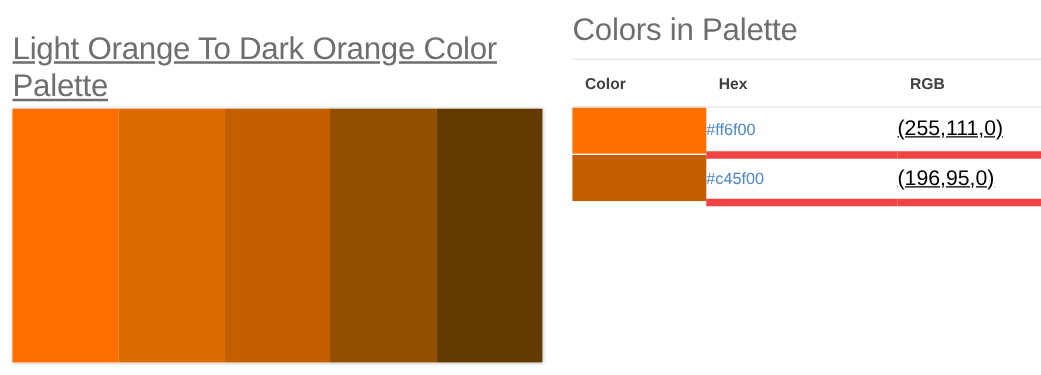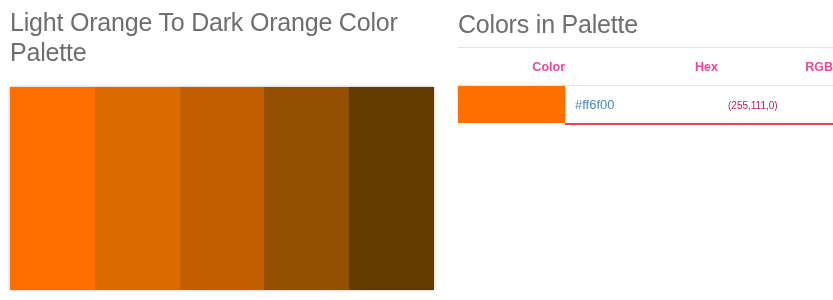--- a/index.html
+++ b/index.html
@@ -21,28 +21,29 @@
     position: absolute;
     left: 0;
     top: 0;
     width: 450px;
     height: 300px;
   }
 
   #palette-title {
     position: absolute;
     left: 10px;
-    top: 7px;
+    top: 24px;
     width: 425px;
     font-size: 25px;
     font-weight: 300;
     line-height: 30px;
     color: #6e6e6e;
     letter-spacing: -0.2px;
     white-space: normal;
+    text-decoration: underline;
   }
 
   #palette-strip {
     position: absolute;
     left: 10px;
     top: 87px;
     width: 424px;
     height: 203px;
     display: flex;
     box-shadow: 0 0 3px rgba(0,0,0,0.30);
@@ -76,35 +77,35 @@
   #colors-table {
     position: absolute;
     left: 0px;
     top: 47px;
     width: 375px;
     border-collapse: collapse;
     border-top: 1px solid #e2e2e2;
     table-layout: fixed;
   }
   #colors-table th {
-    text-align: right;
+    text-align: left;
     font-size: 12.5px;
     font-weight: bold;
-    color: #ec4899;
+    color: #404040;
     padding: 11px 0 11px 10px;
     height: 38px;
     border-bottom: 1px solid #e6e6e6;
     vertical-align: middle;
   }
   #colors-table td {
     font-size: 13px;
     color: #333333;
-    padding: 0 0 0 10px;
+    padding: 0 0 0 0;
     height: 37px;
-    border-bottom: 2px solid #ef4444;
+    border-bottom: 6px solid #ef4444;
     vertical-align: middle;
   }
   #colors-table td.swatch-cell {
     padding: 0;
     border-bottom: 1px solid #ffffff;
   }
   .col-color { width: 107px; }
   .col-hex   { width: 153px; }
   .col-rgb   { width: 115px; }
 
@@ -113,22 +114,23 @@
     width: 107px;
     height: 37px;
     box-shadow: 0 0 2px rgba(0,0,0,0.22);
   }
   .hex-link {
     color: #4a86c8;
     text-decoration: none;
     font-size: 13px;
   }
   .rgb-text {
-    color: #be185d;
-    font-size: 10px;
+    color: #000000;
+    font-size: 17px;
+    text-decoration: underline;
   }
 </style>
 </head>
 <body>
 
 <div id="palette-panel">
   <div id="palette-title">Light Orange To Dark Orange Color Palette</div>
 
   <div id="palette-strip">
     <div class="palette-band" style="background-color: rgb(255, 111, 0);"></div>
@@ -160,15 +162,26 @@
         <td class="swatch-cell">
           <span class="swatch" style="background-color: rgb(255, 111, 0);"></span>
         </td>
         <td>
           <a class="hex-link" href="#">#ff6f00</a>
         </td>
         <td>
           <span class="rgb-text">(255,111,0)</span>
         </td>
       </tr>
+      <tr>
+        <td class="swatch-cell">
+          <span class="swatch" style="background-color: rgb(196, 95, 0);"></span>
+        </td>
+        <td>
+          <a class="hex-link" href="#">#c45f00</a>
+        </td>
+        <td>
+          <span class="rgb-text">(196,95,0)</span>
+        </td>
+      </tr>
     </tbody>
   </table>
 </div>
 
 </body></html>

